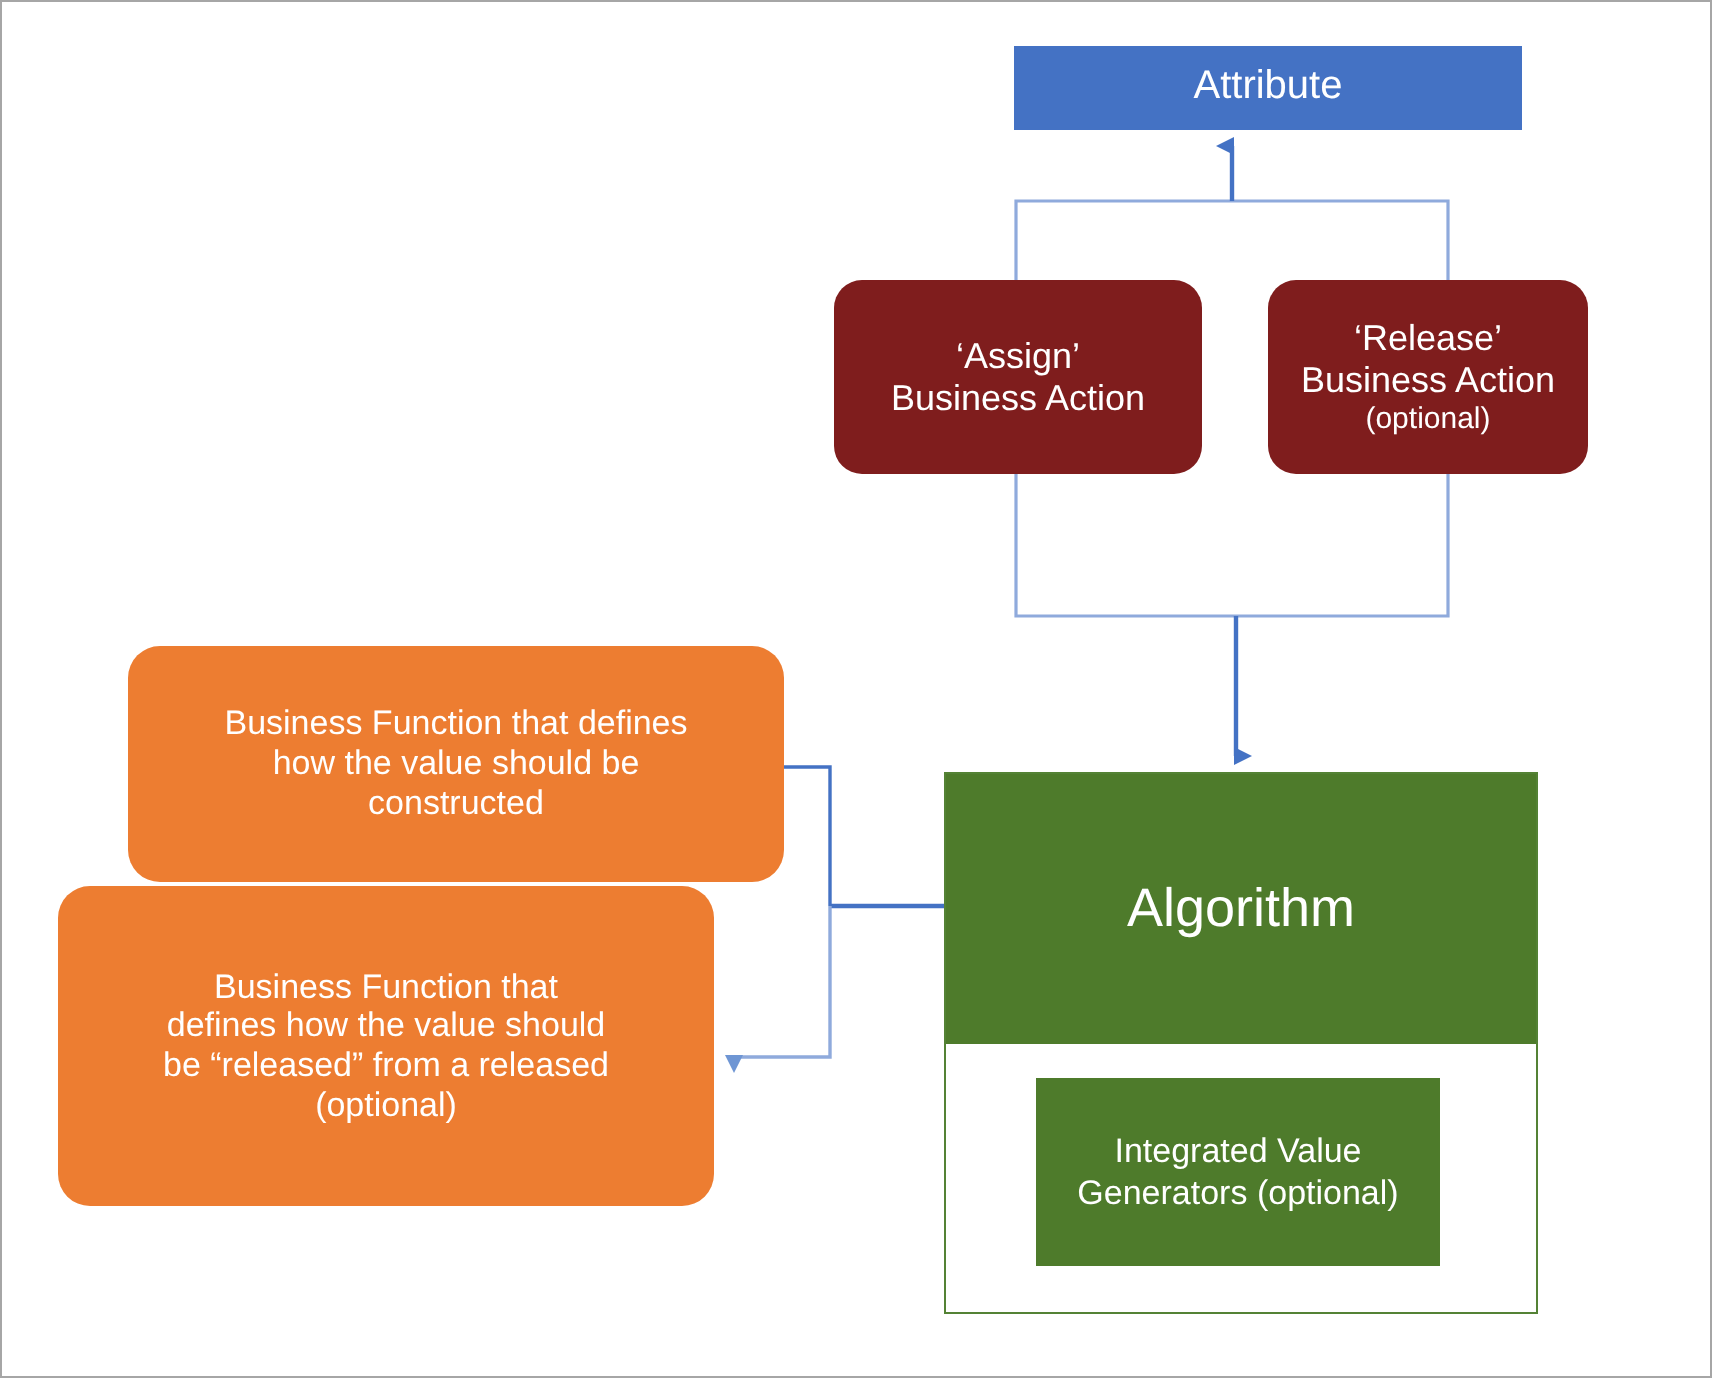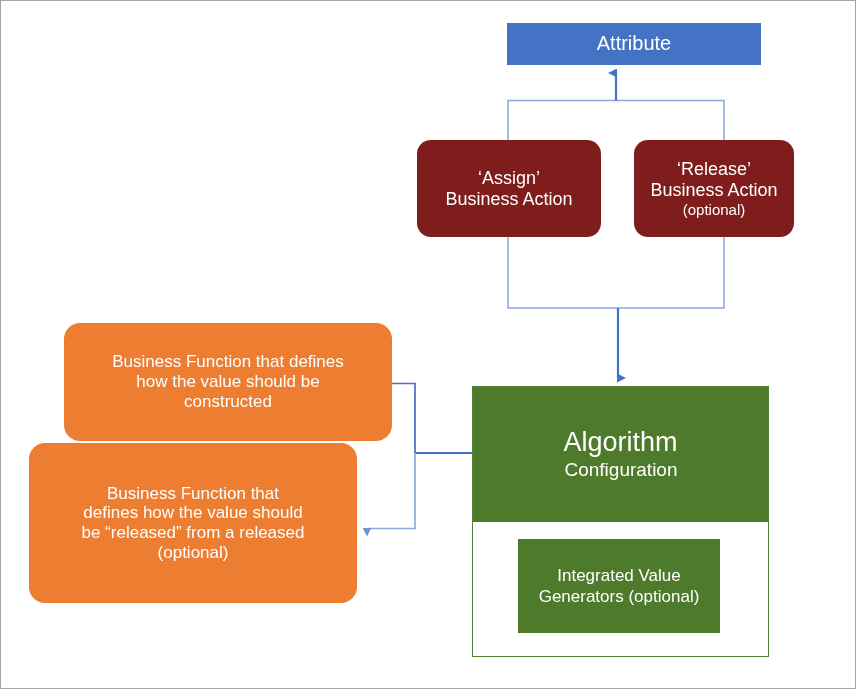--- a/index.html
+++ b/index.html
@@ -218,21 +218,20 @@
       <span class="l">be “released” from a released</span>
       <span class="l">(optional)</span>
     </span>
   </div>
 
   <div id="group-avg">
 
     <div id="node-avg-header">
       <span class="lines">
         <span class="avg-title">Algorithm</span>
-        <span class="avg-sub">Configuration</span>
       </span>
     </div>
 
     <div id="node-integrated-vg">
       <span class="lines">
         <span class="l">Integrated</span>
         <span class="l">Value Generators</span>
         <span class="l">(optional)</span>
       </span>
     </div>

